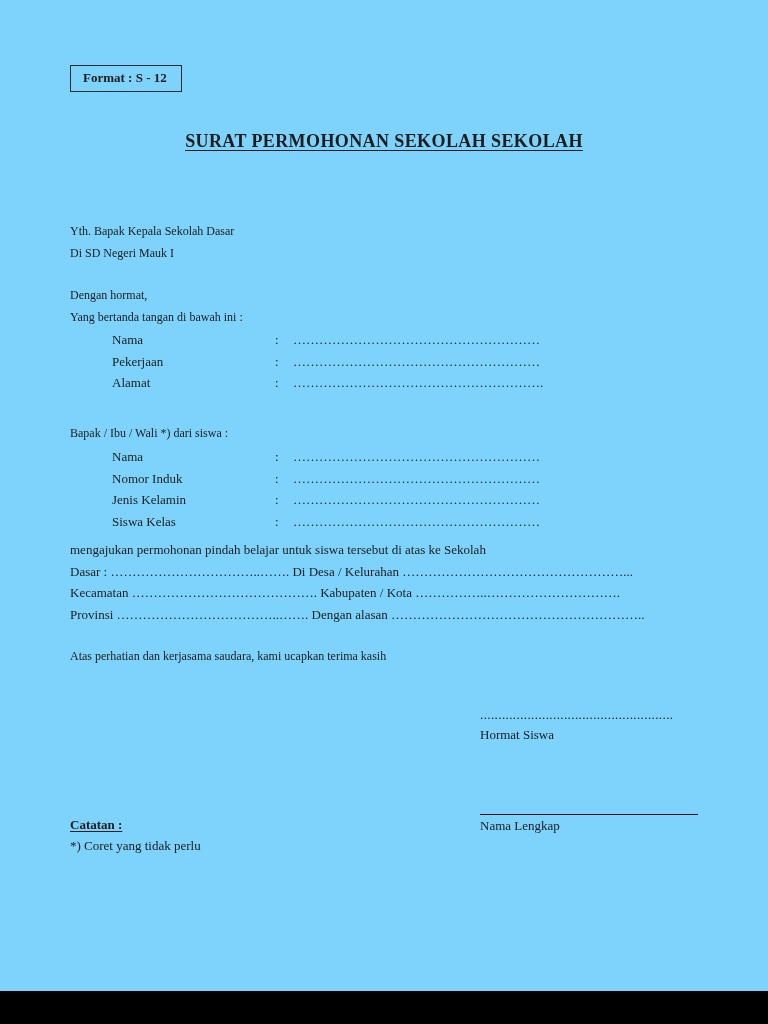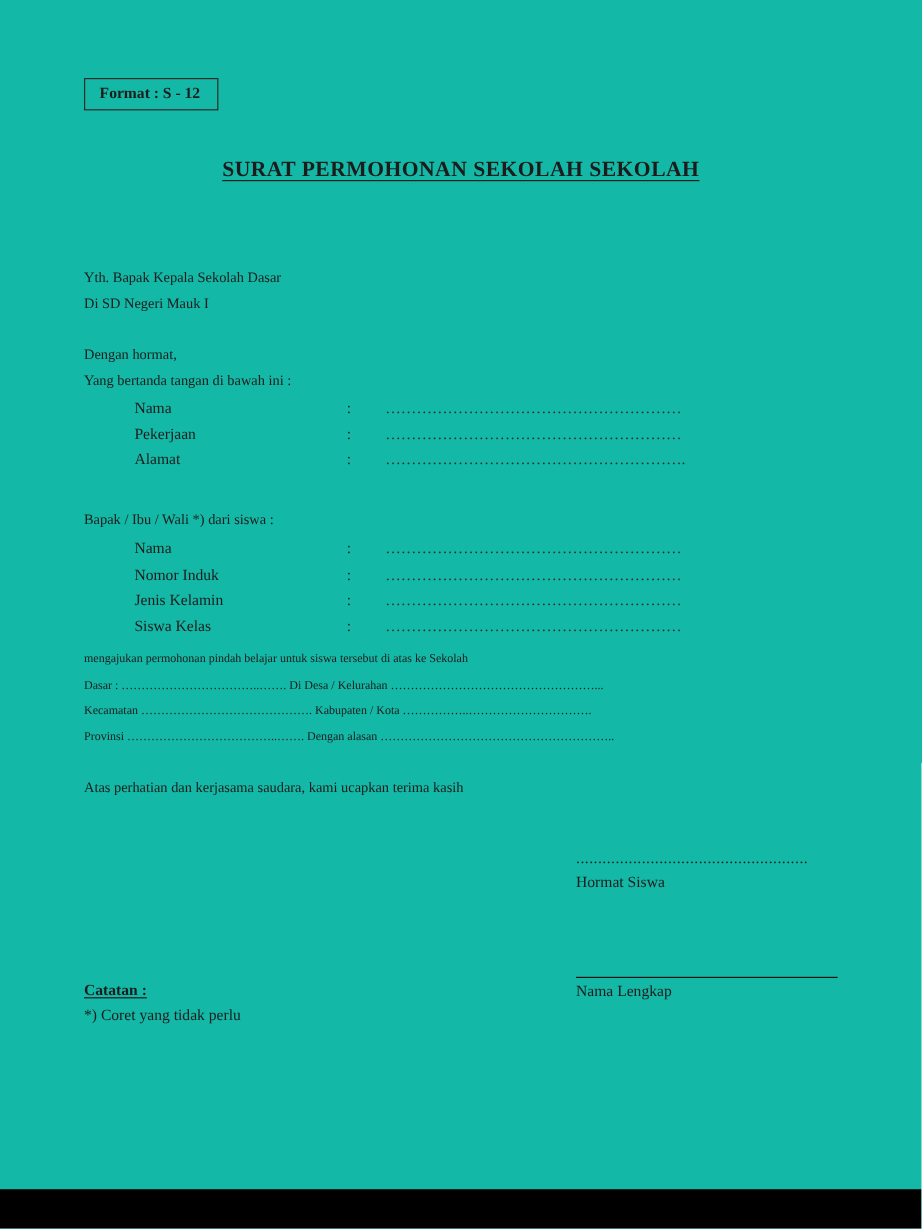--- a/index.html
+++ b/index.html
@@ -1,21 +1,21 @@
 <!DOCTYPE html>
 <html><head>
 <meta charset="utf-8">
 <style>
   * { margin: 0; padding: 0; box-sizing: border-box; }
   html, body { background: #ffffff; }
   .page {
     position: relative;
     width: 768px;
     height: 1024px;
-    background: #14b8a6;
+    background: #7dd3fc;
     font-family: "Liberation Serif", serif;
     color: #1c1c1c;
     overflow: hidden;
   }
   .format-box {
     position: absolute;
     left: 70px;
     top: 65px;
     border: 1px solid #2b2b2b;
     padding: 4px 14px 5px 12px;
@@ -33,26 +33,26 @@
     letter-spacing: 0.4px;
     text-decoration: underline;
     text-underline-offset: 3px;
   }
   .textblock { position: absolute; font-size: 12px; line-height: 21.5px; white-space: nowrap; }
   .recipient  { left: 70px; top: 221px; }
   .opening    { left: 70px; top: 285px; }
   .fields { position: absolute; left: 112px; font-size: 13px; }
   .applicant-fields { top: 332px; }
   .student-fields   { top: 449px; }
-  .field-row { display: flex; align-items: baseline; height: 21.5px; white-space: nowrap; overflow: hidden; width: 470px; gap: 14px; }
+  .field-row { display: flex; align-items: baseline; height: 21.5px; white-space: nowrap; overflow: hidden; width: 470px; }
   .f-label { width: 163px; flex: none; }
   .f-colon { width: 18px; flex: none; }
   .f-dots  { flex: none; color: #2a2a2a; }
   .student-intro { left: 70px; top: 423px; }
-  .request { position: absolute; left: 70px; top: 539px; width: 634px; font-size: 10px; line-height: 21.6px; }
+  .request { position: absolute; left: 70px; top: 539px; width: 634px; font-size: 13px; line-height: 21.6px; }
   .request > div { white-space: nowrap; overflow: hidden; }
   .closing { left: 70px; top: 646px; }
   .signature { position: absolute; left: 480px; top: 705px; font-size: 13px; line-height: 20px; white-space: nowrap; overflow: hidden; width: 230px; }
   .signature .sig-dots { letter-spacing: 0.4px; }
   .sign-name-block {
     position: absolute;
     left: 480px;
     top: 814px;
     width: 218px;
     border-top: 1.5px solid #111;

